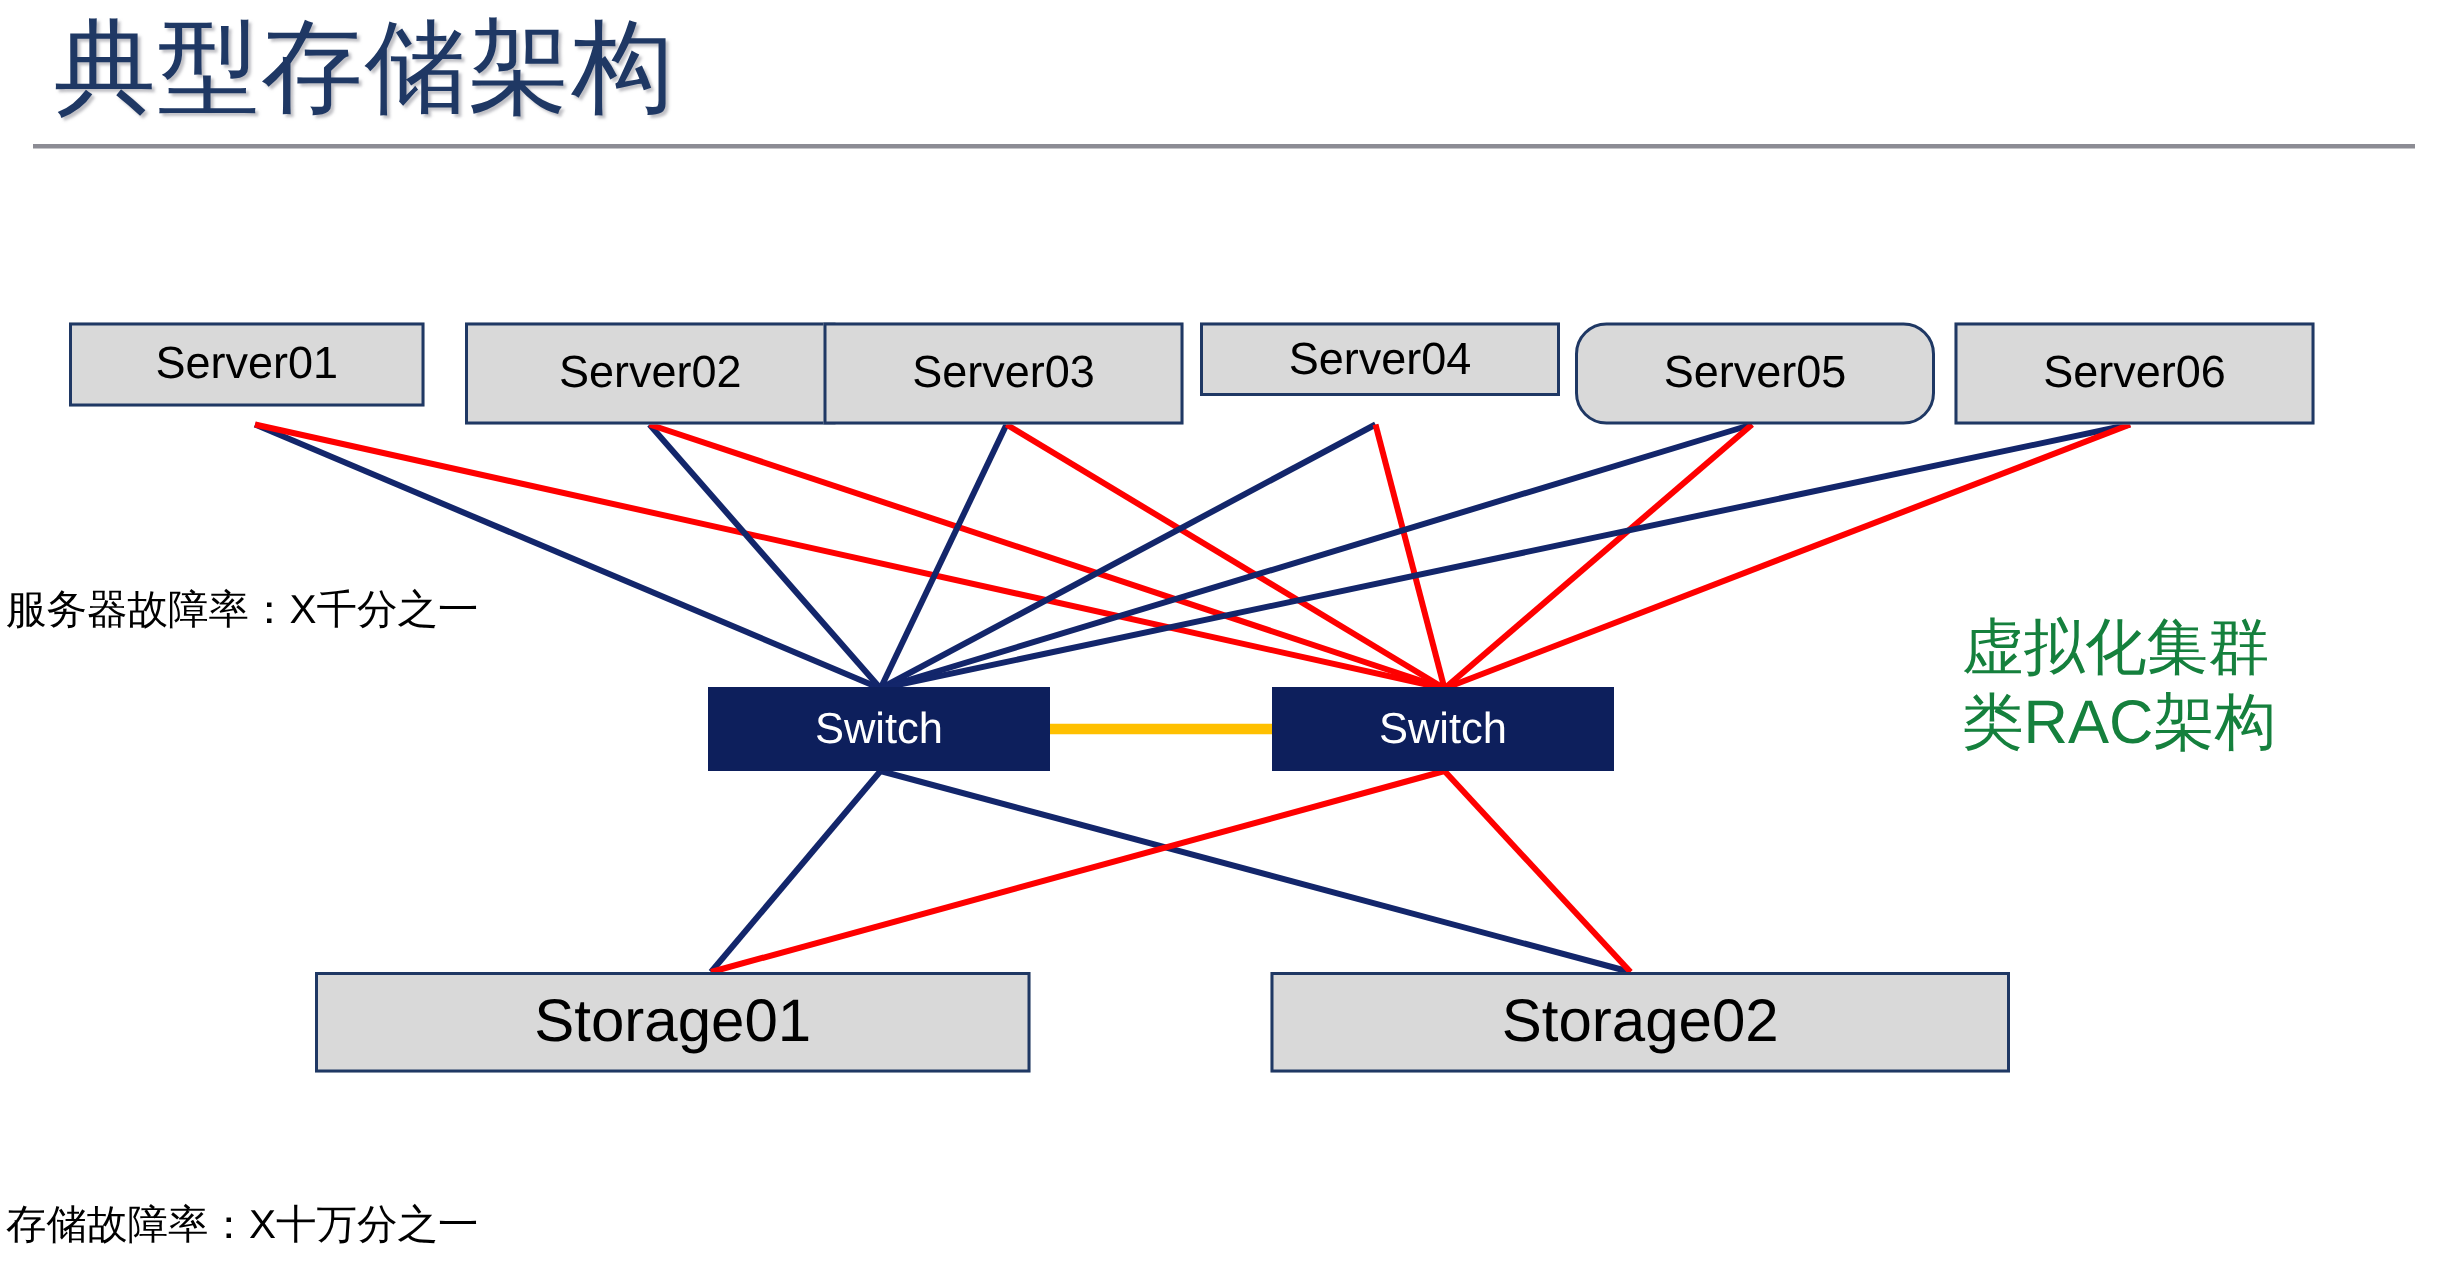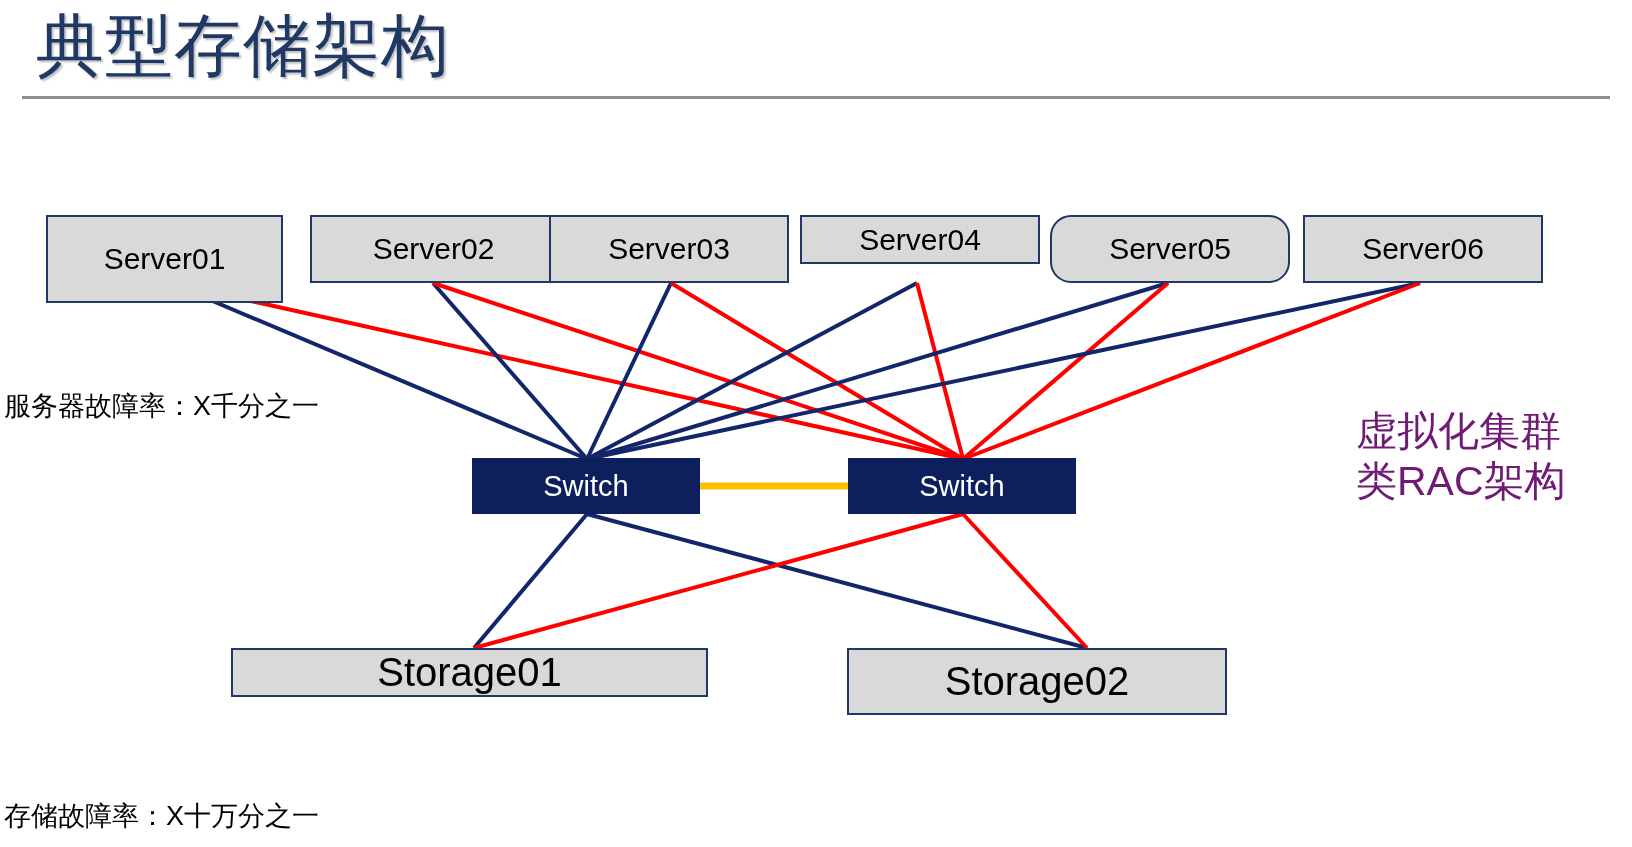--- a/index.html
+++ b/index.html
@@ -59,22 +59,22 @@
 
   
   .note{
     position:absolute;
     color:#000000;
     font-size:27px;
     white-space:nowrap;
   }
   #right-note{
     position:absolute;
-    left:1356px;top:406px;
-    color:#701a75;
+    left:1308px;top:406px;
+    color:#15803d;
     font-size:41px;
     line-height:50px;
     white-space:nowrap;
   }
   #right-note div{white-space:nowrap;}
 </style>
 </head>
 <body>
 
 <div id="slide">
@@ -100,21 +100,21 @@
     <g id="g-storage-links">
         <line x1="587" y1="514" x2="474" y2="648" stroke="#13266b" stroke-width="4" stroke-linecap="butt"></line>
         <line x1="587" y1="514" x2="1087" y2="648" stroke="#13266b" stroke-width="4" stroke-linecap="butt"></line>
         <line x1="963" y1="514" x2="474" y2="648" stroke="#fe0000" stroke-width="4" stroke-linecap="butt"></line>
         <line x1="963" y1="514" x2="1087" y2="648" stroke="#fe0000" stroke-width="4" stroke-linecap="butt"></line>
       </g>
     <line id="interswitch" stroke="#ffc000" stroke-width="7" x1="700" y1="486" x2="848" y2="486"></line>
   </svg>
 
   <div id="nodes">
-      <div class="node server" style="left: 46px; top: 215px; width: 237px; height: 88px;">
+      <div class="node server" style="left: 46px; top: 215px; width: 237px; height: 56px;">
         <span>Server01</span>
       </div>
       <div class="node server" style="left: 310px; top: 215px; width: 247px; height: 68px;">
         <span>Server02</span>
       </div>
       <div class="node server" style="left: 549px; top: 215px; width: 240px; height: 68px;">
         <span>Server03</span>
       </div>
       <div class="node server" style="left: 800px; top: 215px; width: 240px; height: 49px;">
         <span>Server04</span>
@@ -124,24 +124,24 @@
       </div>
       <div class="node server" style="left: 1303px; top: 215px; width: 240px; height: 68px;">
         <span>Server06</span>
       </div>
       <div class="node switch" style="left: 472px; top: 458px; width: 228px; height: 56px;">
         <span>Switch</span>
       </div>
       <div class="node switch" style="left: 848px; top: 458px; width: 228px; height: 56px;">
         <span>Switch</span>
       </div>
-      <div class="node storage" style="left: 231px; top: 648px; width: 477px; height: 49px;">
+      <div class="node storage" style="left: 210px; top: 648px; width: 477px; height: 67px;">
         <span>Storage01</span>
       </div>
-      <div class="node storage" style="left: 847px; top: 648px; width: 380px; height: 67px;">
+      <div class="node storage" style="left: 847px; top: 648px; width: 493px; height: 67px;">
         <span>Storage02</span>
       </div>
     </div>
 
   <div class="note" style="left:4px;top:372px;margin-top:16px;">服务器故障率：X千分之一</div>
 
   <div class="note" style="left:4px;top:750px;margin-top:48px;">存储故障率：X十万分之一</div>
 
   <div id="right-note">
     <div>虚拟化集群</div>

